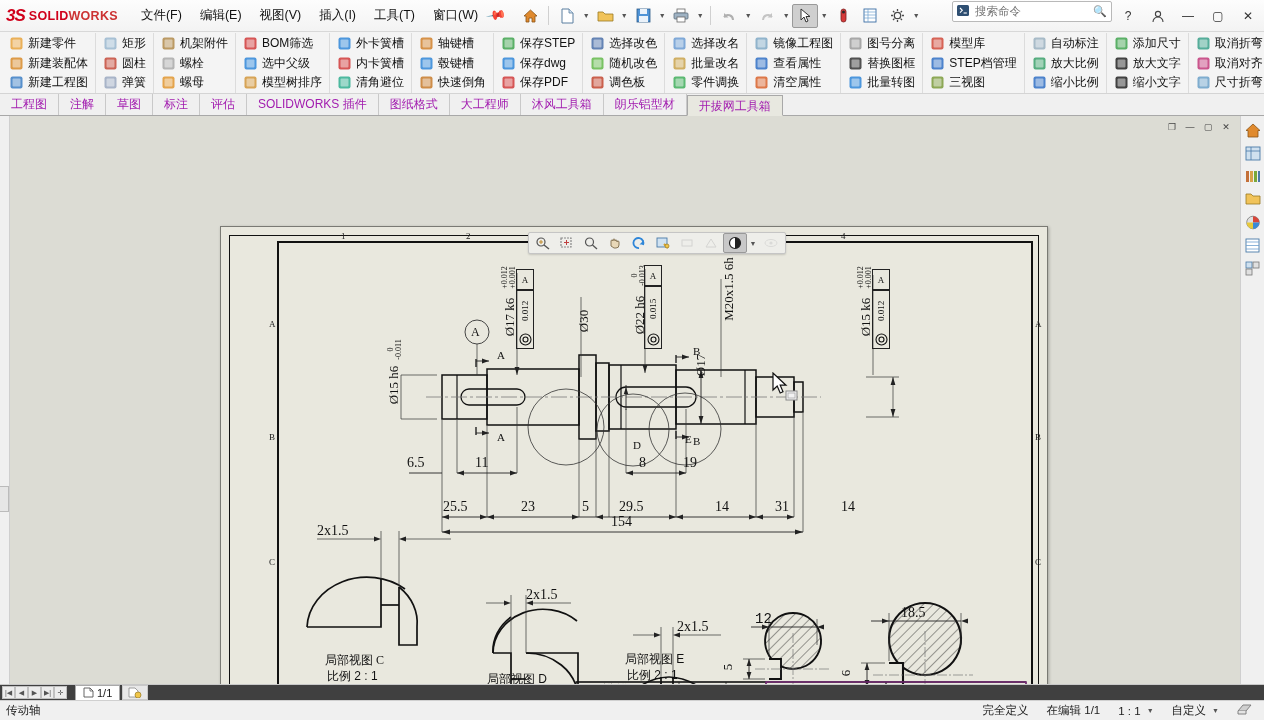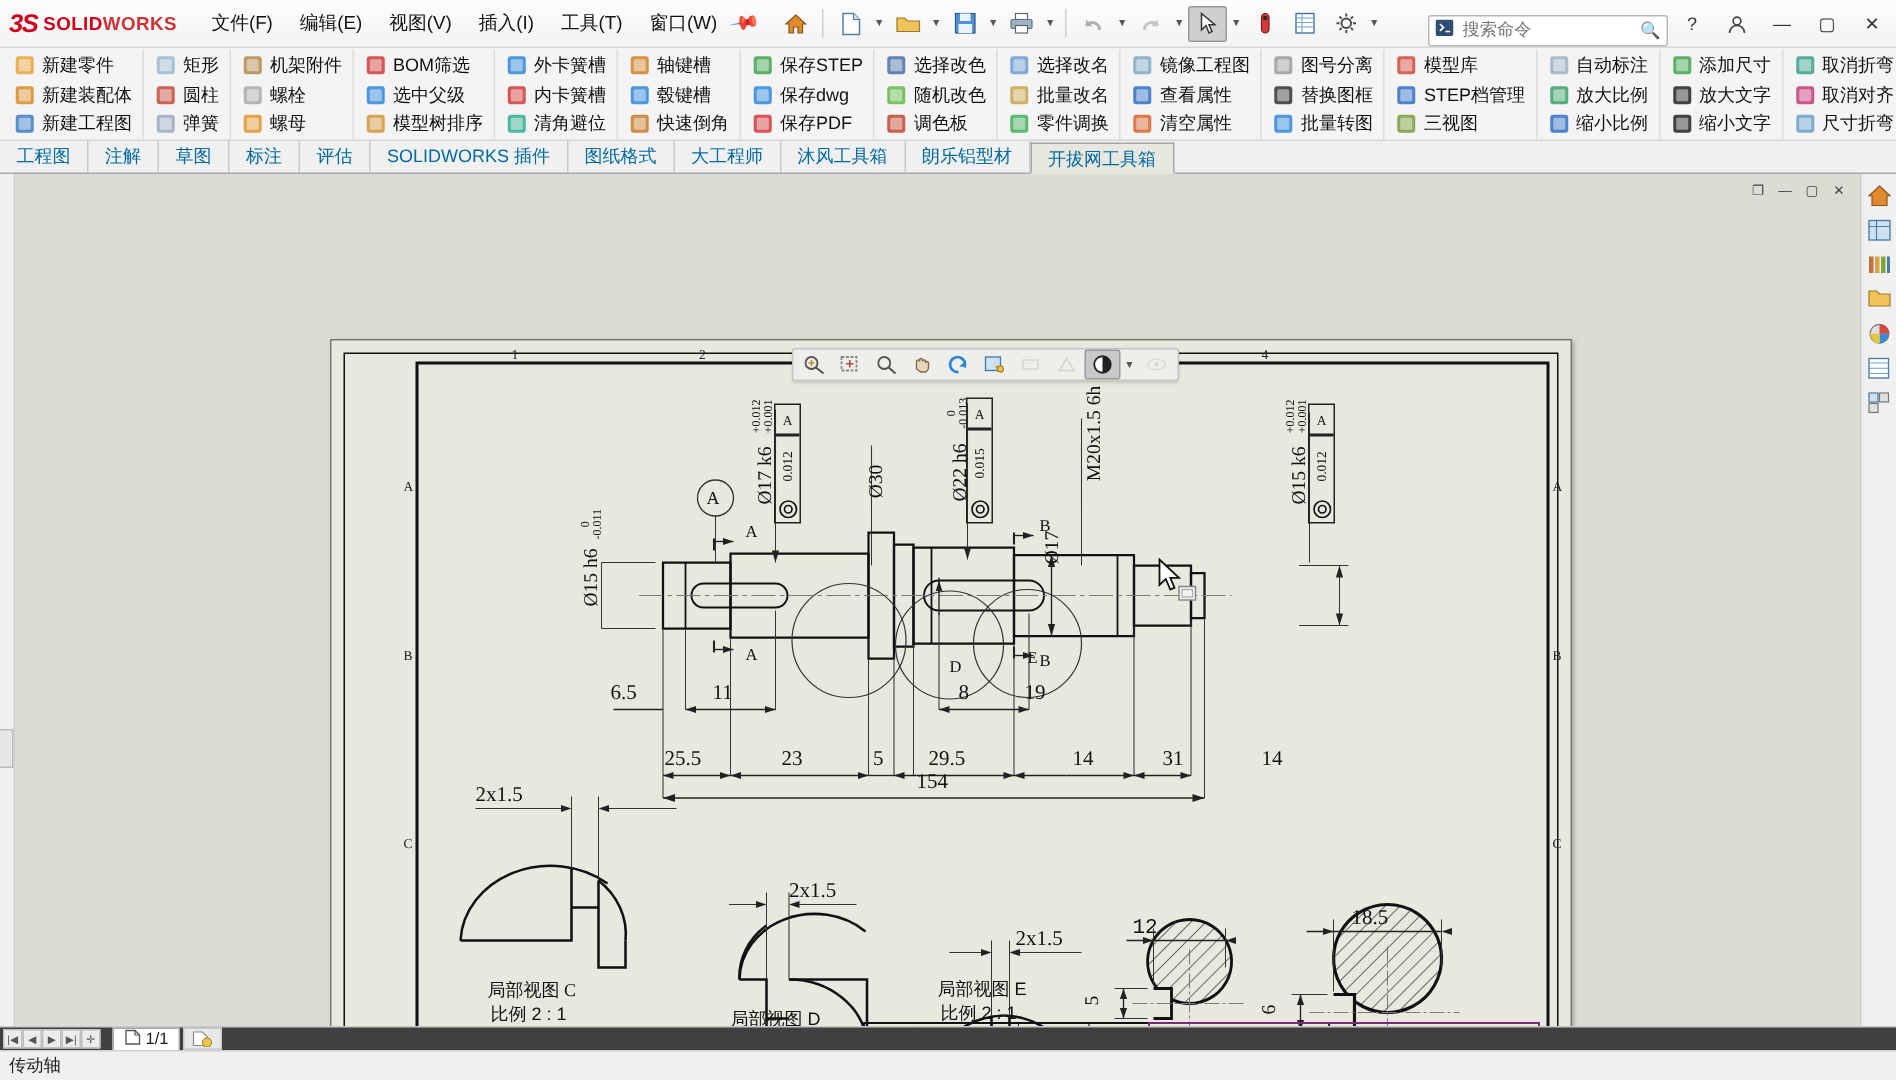--- a/index.html
+++ b/index.html
@@ -30,21 +30,21 @@
   .pin { width:20px; text-align:center; color:#777; font-size:13px; transform:rotate(35deg); }
   .tb-icons { display:flex; align-items:center; gap:1px; margin-left:10px;}
   .tbi {
     width:26px; height:24px; display:flex; align-items:center; justify-content:center;
     border:1px solid transparent; border-radius:2px; cursor:default;
   }
   .tbi.sel { background:#cfcfcf; border:1px solid #9a9a9a;}
   .caret { font-size:7px; color:#555; width:10px; text-align:center; cursor:default;}
   .sep-v { width:1px; height:19px; background:#d0d0d0; margin:0 4px; }
   .doc-title { position:absolute; left:0; right:0; text-align:center; font-size:12.5px; color:#222; pointer-events:none;}
-  .tb-right { margin-left:auto; display:flex; align-items:flex-end; gap:2px; padding-right:2px;border-radius:13px;}
+  .tb-right { margin-left:auto; display:flex; align-items:flex-start; gap:2px; padding-right:2px;border-radius:13px;}
   .searchbox {
     width:160px; height:21px; border:1px solid #b9b9b9; background:#fff;
     display:flex; align-items:center; padding:0 4px; gap:4px; border-radius:2px;
   }
   .searchbox .sicon { color:#333; font-size:10px; }
   .searchbox input { border:0; outline:0; font-size:11.5px; width:100%; color:#777; background:transparent;
                      font-family:"Liberation Sans",sans-serif;}
   .searchbox .mag { color:#666; font-size:11px; }
   .winbtn { width:28px; height:30px; display:flex; align-items:center; justify-content:center; font-size:12px; color:#333; cursor:default;}
 
@@ -56,21 +56,21 @@
   }
   .rgroup { display:flex; flex-direction:column; justify-content:space-between; padding:1px 3px 1px 3px;
             border-right:1px solid #dcdcdc; }
   .ritem { display:flex; align-items:center; gap:4px; padding:0 4px; height:19px; cursor:default; border-radius:2px; white-space:nowrap;}
   .ritem .lbl { font-size:12px; color:#111; }
   .ic { width:15px; height:15px; flex:0 0 15px; display:inline-block; position:relative; }
 
   
   .tabbar { flex:0 0 22px; display:flex; align-items:flex-end; background:#f0f0f0;
             border-bottom:1px solid #a8a8a8; position:relative; }
-  .tab { padding:2px 11px 3px 11px; font-size:12px; color:#0369a1; border-right:1px solid #c9c9c9;
+  .tab { padding:2px 11px 3px 11px; font-size:12px; color:#a21caf; border-right:1px solid #c9c9c9;
          cursor:default; height:21px; line-height:17px; white-space:nowrap;}
   .tab.active { background:#e8e8e0; border:1px solid #a8a8a8; border-bottom-color:#e8e8e0; margin-bottom:-1px;}
 
   
   .main { flex:1; display:flex; position:relative; background:#dcdcd4; overflow:hidden;}
   .leftrail { width:10px; background:#f0f0f0; border-right:1px solid #cfcfcf; position:relative;}
   .leftrail .tabstub { position:absolute; top:370px; left:0; width:9px; height:26px;
                        background:#e6e6e6; border:1px solid #bbb; border-left:0; }
   .canvas { flex:1; position:relative; background:#dcdcd4; overflow:hidden; }
   .rightrail { width:24px; background:#f0f0f0; border-left:1px solid #cfcfcf; display:flex;
@@ -1236,14 +1236,32 @@
     <div class="sheettab2">
       <svg width="14" height="11" viewBox="0 0 14 11">
           <path d="M1 1h6l3 3v6H1z" fill="#fff" stroke="#888" stroke-width=".8"></path>
           <circle cx="10" cy="8" r="3" fill="#f0c64a" stroke="#9a7a22" stroke-width=".7"></circle>
         </svg>
     </div>
   </div>
 
   <div class="statusbar">
     <div class="left">传动轴</div>
+    <div class="right">
+      <span>完全定义</span>
+      <span>在编辑 1/1</span>
+      <span style="display:flex;align-items:center;gap:6px;">
+        <span>1 : 1</span>
+        <span class="dd">▼</span>
+      </span>
+      <span style="display:flex;align-items:center;gap:6px;">
+        <span>自定义</span>
+        <span class="dd">▼</span>
+      </span>
+      <span>
+        <svg width="15" height="13" viewBox="0 0 15 13">
+            <path d="M1 8 L6 2 L14 2 L9 8 Z" fill="#cfcfcf" stroke="#777" stroke-width=".9"></path>
+            <path d="M1 8 L1 11 L9 11 L9 8" fill="#e4e4e4" stroke="#777" stroke-width=".9"></path>
+          </svg>
+      </span>
+    </div>
   </div>
 </div>
 
 </body></html>

